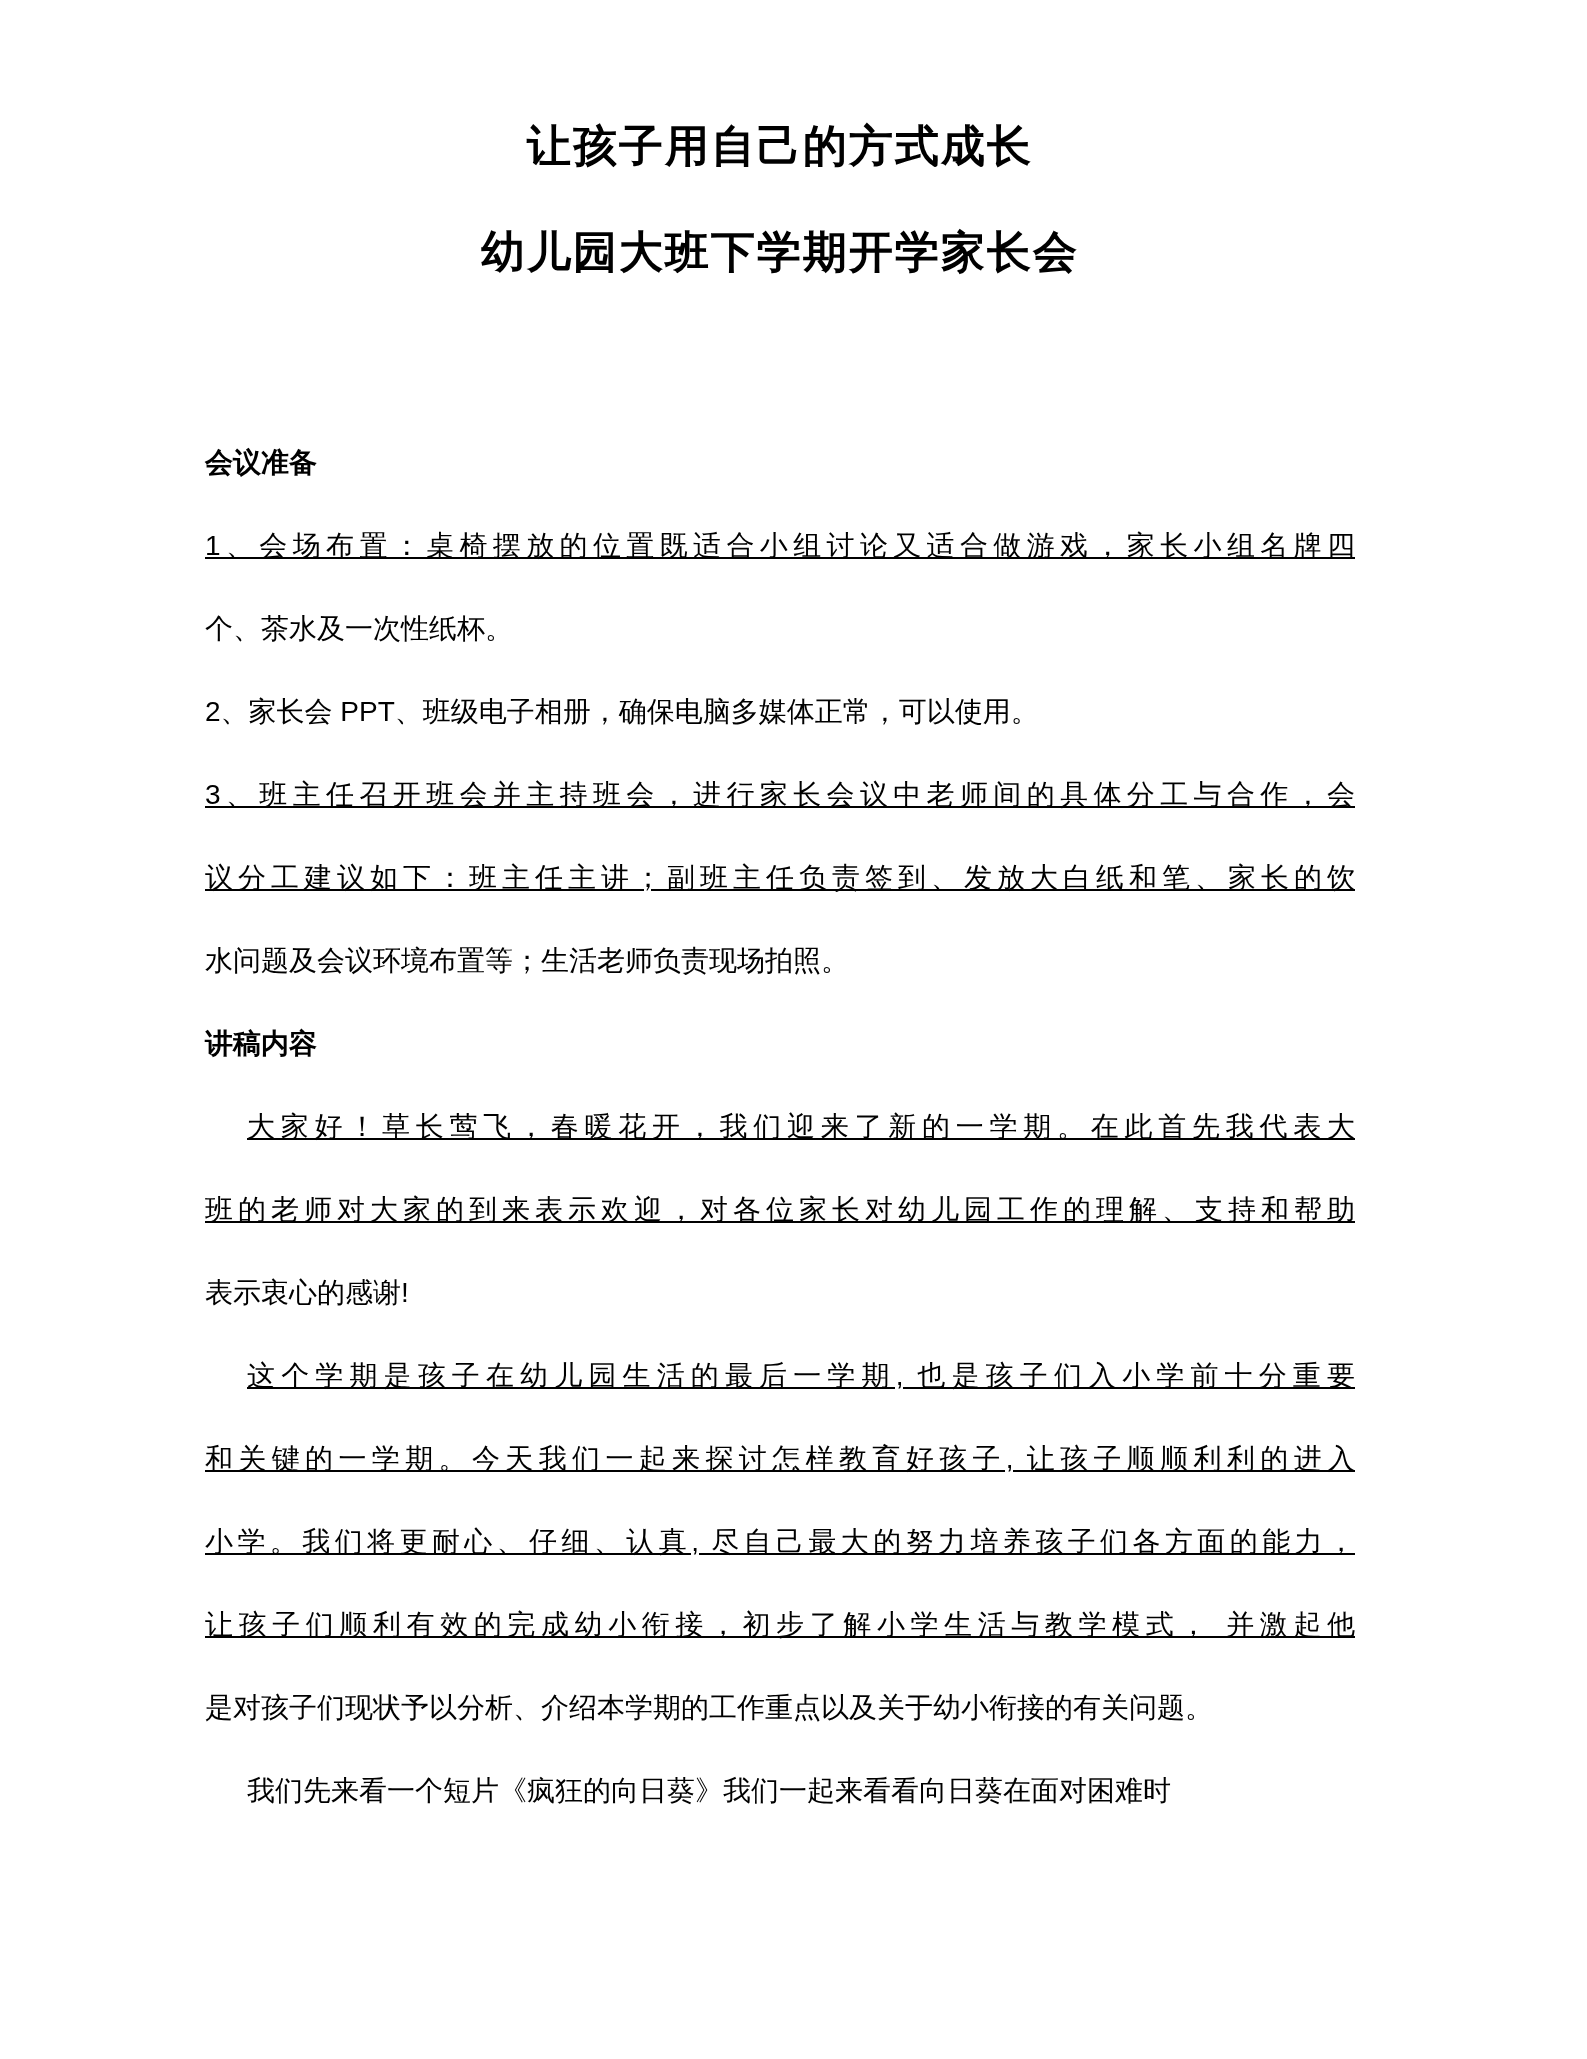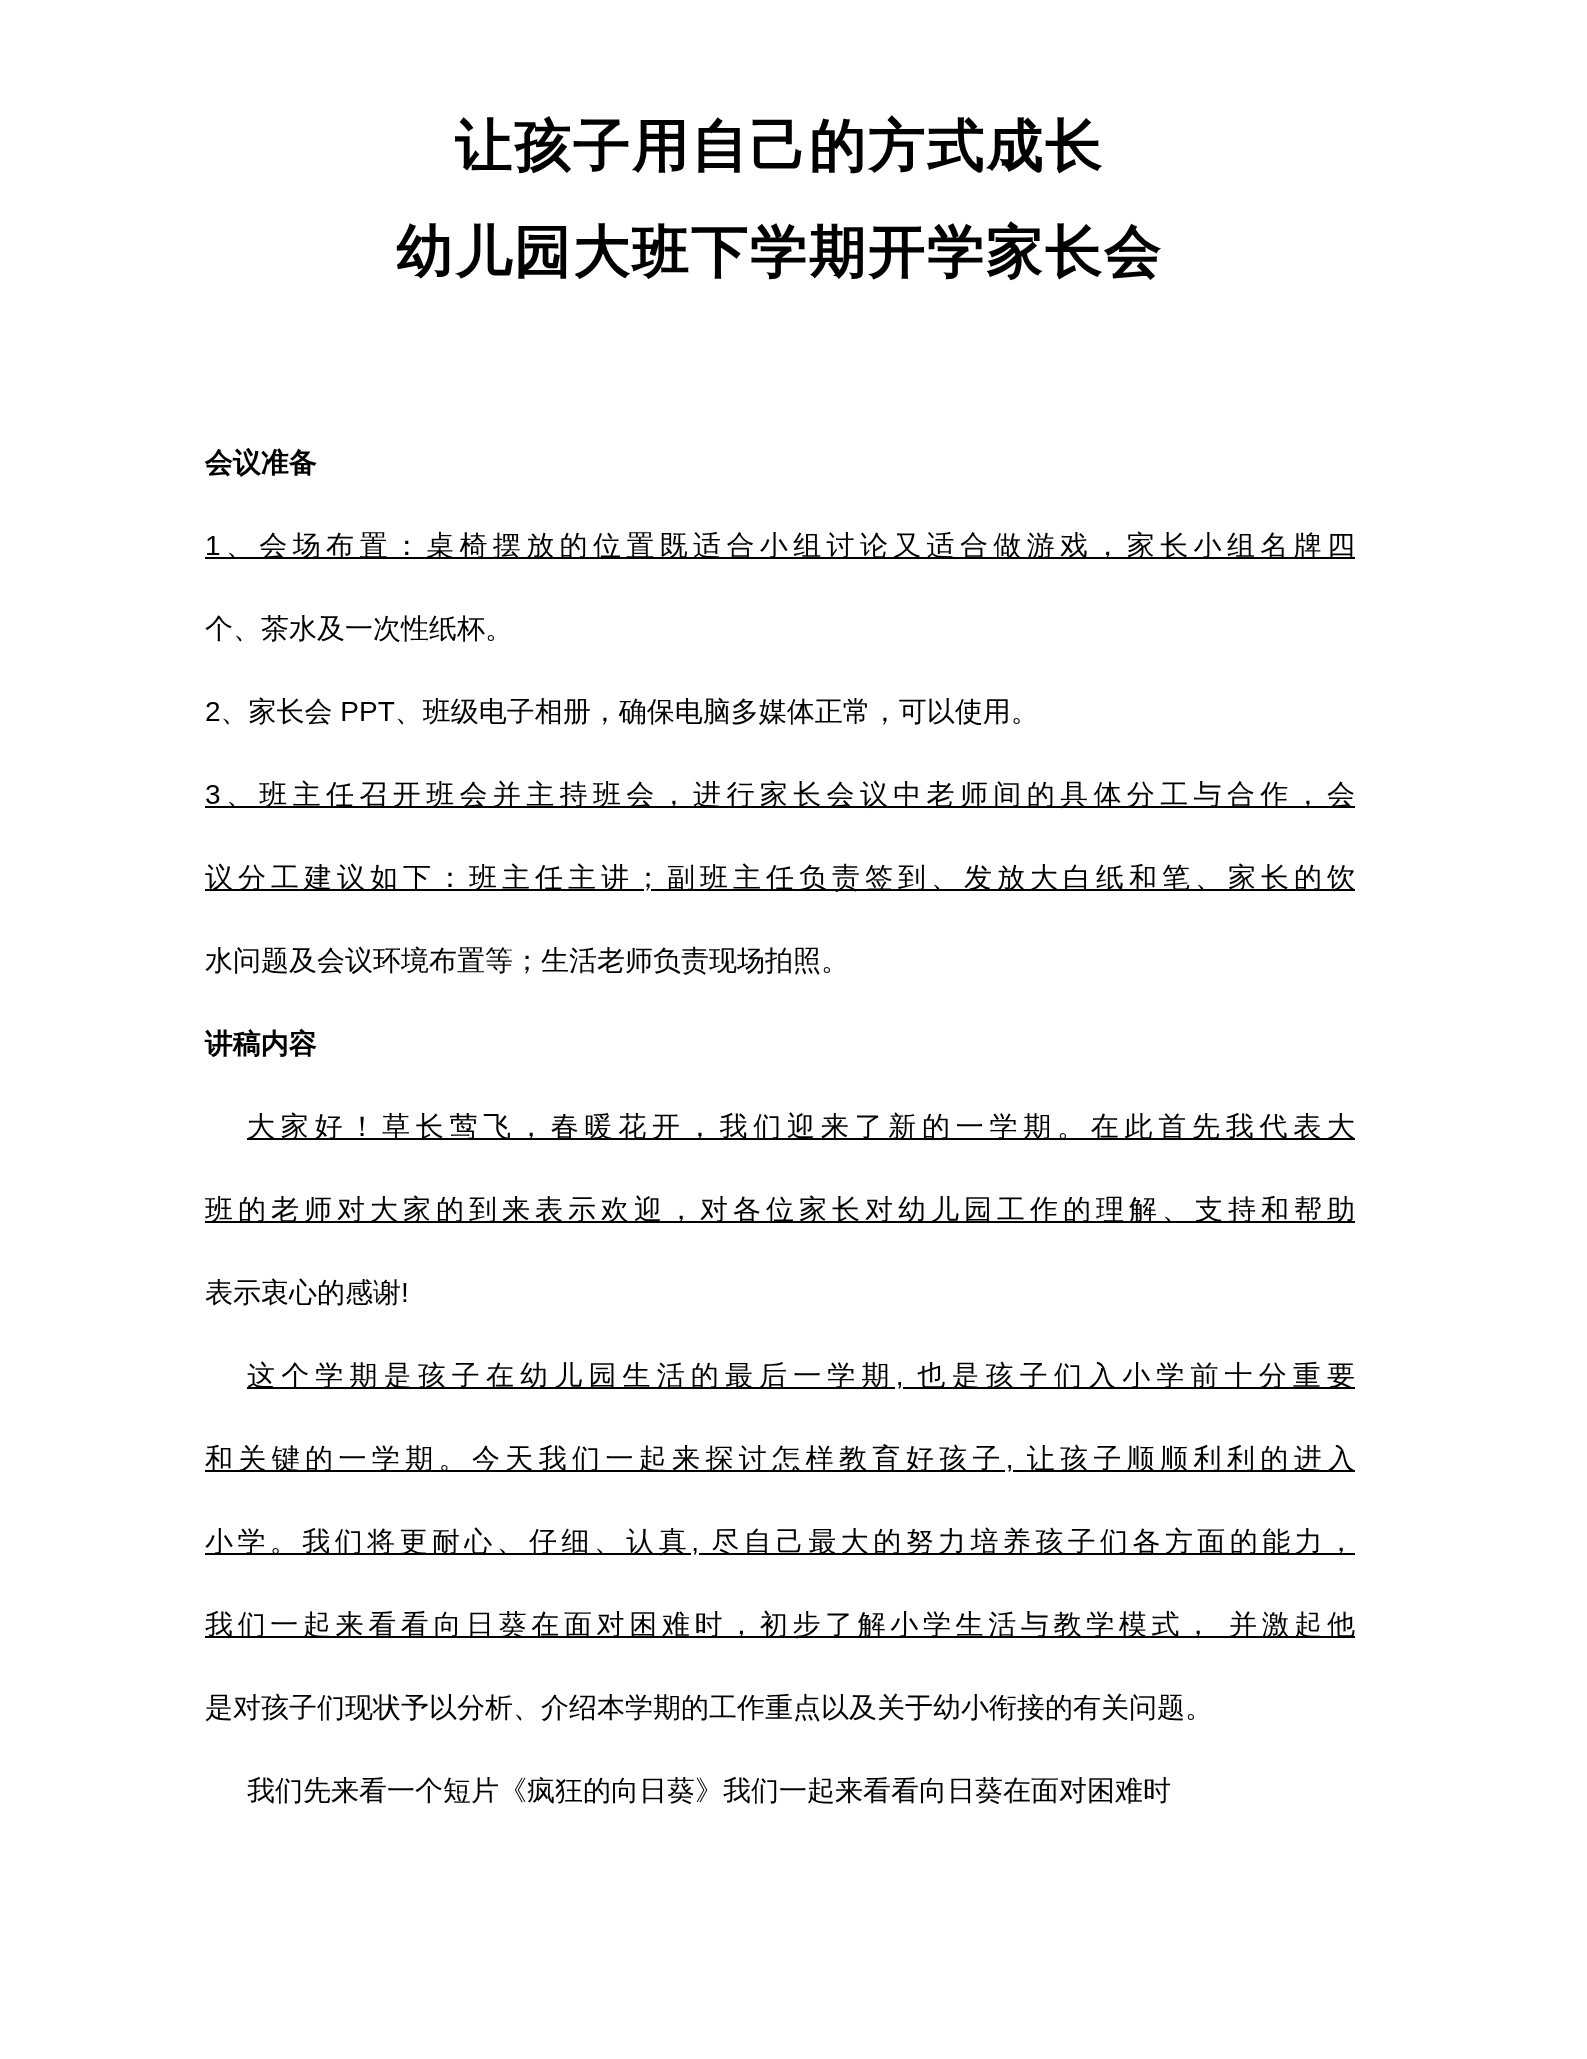--- a/index.html
+++ b/index.html
@@ -15,23 +15,23 @@
     color: #000000;
     overflow: hidden;
   }
   .page {
     position: absolute;
     left: 205px;
     top: 0;
     width: 1150px;
   }
   .doc-title {
-    font-family: Liberation Serif, serif;
+    font-family: Liberation Sans, sans-serif;
     font-weight: 700;
-    font-size: 57px;
+    font-size: 44px;
     line-height: 106px;
     text-align: center;
     margin: 0;
     letter-spacing: 2px;
   }
   .doc-title.first {
     margin-top: 93px;
   }
   .doc-body {
     margin-top: 116px;
@@ -71,17 +71,17 @@
       <div class="text-line fill">3、班主任召开班会并主持班会，进行家长会议中老师间的具体分工与合作，会</div>
       <div class="text-line fill">议分工建议如下：班主任主讲；副班主任负责签到、发放大白纸和笔、家长的饮</div>
       <div class="text-line">水问题及会议环境布置等；生活老师负责现场拍照。</div>
       <div class="section-heading">讲稿内容</div>
       <div class="text-line fill indent">大家好！草长莺飞，春暖花开，我们迎来了新的一学期。在此首先我代表大</div>
       <div class="text-line fill">班的老师对大家的到来表示欢迎，对各位家长对幼儿园工作的理解、支持和帮助</div>
       <div class="text-line">表示衷心的感谢!</div>
       <div class="text-line fill indent">这个学期是孩子在幼儿园生活的最后一学期, 也是孩子们入小学前十分重要</div>
       <div class="text-line fill">和关键的一学期。今天我们一起来探讨怎样教育好孩子, 让孩子顺顺利利的进入</div>
       <div class="text-line fill">小学。我们将更耐心、仔细、认真, 尽自己最大的努力培养孩子们各方面的能力，</div>
-      <div class="text-line fill">我们一起来看看向日葵在面对困难时，初步了解小学生活与教学模式，  并激起他</div>
+      <div class="text-line fill">让孩子们顺利有效的完成幼小衔接，初步了解小学生活与教学模式，  并激起他</div>
       <div class="text-line">是对孩子们现状予以分析、介绍本学期的工作重点以及关于幼小衔接的有关问题。</div>
       <div class="text-line indent">我们先来看一个短片《疯狂的向日葵》我们一起来看看向日葵在面对困难时</div>
     </div>
 </div>
 
 </body></html>

